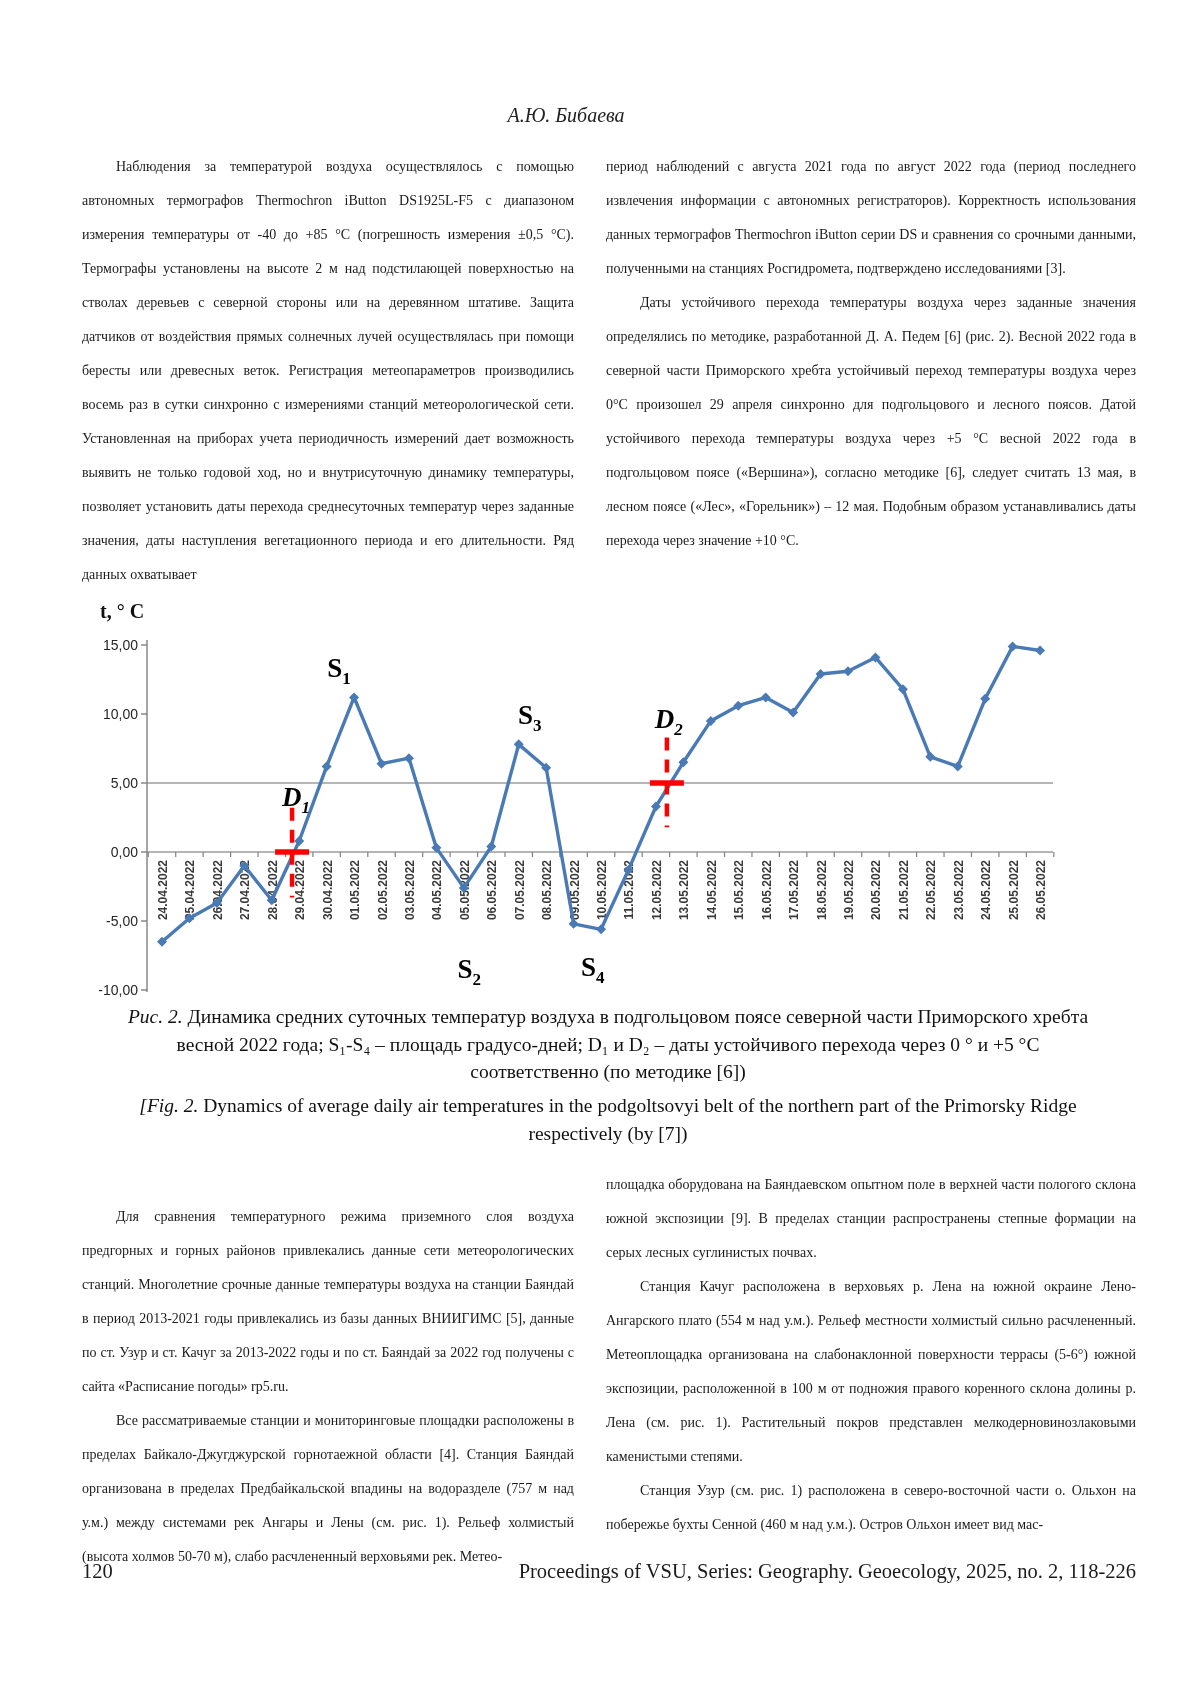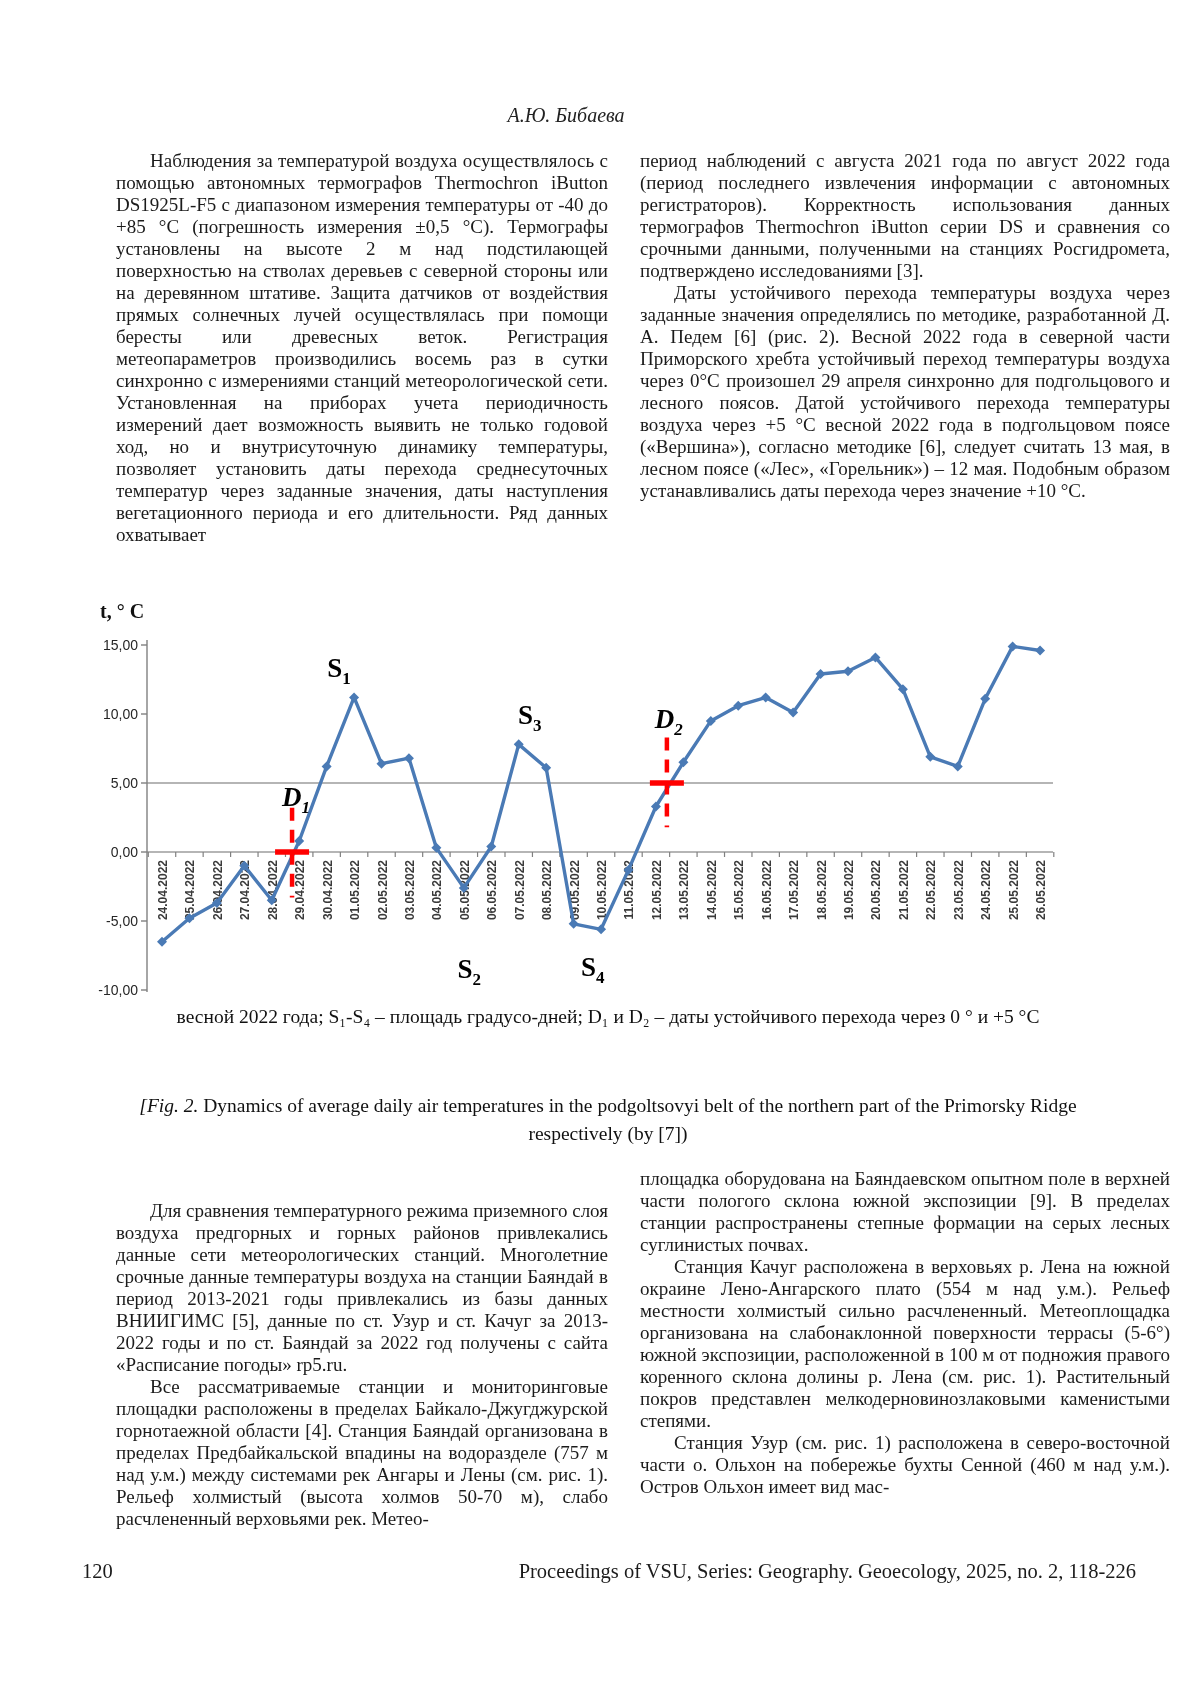--- a/index.html
+++ b/index.html
@@ -3,21 +3,21 @@
 <meta charset="utf-8">
 <style>
   html,body{margin:0;padding:0;}
   body{
     width:1200px;height:1698px;position:relative;background:#ffffff;
     font-family:"Liberation Serif", serif;color:#1b1b1b;overflow:hidden;
   }
   .abs{position:absolute;}
   #running-head{top:104px;left:0;width:1084px;text-align:center;
     font-style:italic;font-size:20px;color:#222;padding-left:24px;}
-  .col{text-align:justify;font-size:19px;line-height:22px;margin-left:34px;}
+  .col{text-align:justify;font-size:14px;line-height:34px;}
   .col p{margin:0;}
   .col p.indent{text-indent:34px;}
   #top-left-col{left:82px;top:150px;width:492px;}
   #top-right-col{left:606px;top:150px;width:530px;}
   #bottom-left-col{left:82px;top:1200px;width:492px;}
   #bottom-right-col{left:606px;top:1168px;width:530px;}
   #chart-wrap{left:0;top:580px;width:1200px;height:430px;}
   .caption{left:80px;width:1056px;text-align:center;font-size:19.5px;line-height:27.5px;color:#111;}
   #caption-ru{top:1003px;}
   #caption-en{top:1092px;}
@@ -165,21 +165,23 @@
       <text x="338.988" y="96.74000000000001" text-anchor="middle" fill="#000" font-family="&quot;Liberation Serif&quot;, serif" font-size="27px" font-weight="bold" font-style="normal"><tspan>S</tspan><tspan font-size="17px" dy="7">1</tspan></text>
       <text x="469.328" y="397.58" text-anchor="middle" fill="#000" font-family="&quot;Liberation Serif&quot;, serif" font-size="27px" font-weight="bold" font-style="normal"><tspan>S</tspan><tspan font-size="17px" dy="7">2</tspan></text>
       <text x="529.696" y="143.66" text-anchor="middle" fill="#000" font-family="&quot;Liberation Serif&quot;, serif" font-size="27px" font-weight="bold" font-style="normal"><tspan>S</tspan><tspan font-size="17px" dy="7">3</tspan></text>
       <text x="592.808" y="396.2" text-anchor="middle" fill="#000" font-family="&quot;Liberation Serif&quot;, serif" font-size="27px" font-weight="bold" font-style="normal"><tspan>S</tspan><tspan font-size="17px" dy="7">4</tspan></text>
       <text x="295.9072" y="226.46" text-anchor="middle" fill="#000" font-family="&quot;Liberation Serif&quot;, serif" font-size="27px" font-weight="bold" font-style="italic"><tspan>D</tspan><tspan font-size="17px" dy="7">1</tspan></text>
       <text x="668.8168000000001" y="147.8" text-anchor="middle" fill="#000" font-family="&quot;Liberation Serif&quot;, serif" font-size="27px" font-weight="bold" font-style="italic"><tspan>D</tspan><tspan font-size="17px" dy="7">2</tspan></text>
     </svg>
 </div>
 
 <div id="caption-ru" class="abs caption">
+  <div class="cap-line"><span class="cap-label">Рис. 2.</span> <span>Динамика средних суточных температур воздуха в подгольцовом поясе северной части Приморского хребта</span></div>
   <div class="cap-line">весной 2022 года; S₁-S₄ – площадь градусо-дней; D₁ и D₂ – даты устойчивого перехода через 0 ° и +5 °С</div>
+  <div class="cap-line">соответственно (по методике [6])</div>
 </div>
 
 <div id="caption-en" class="abs caption">
   <div class="cap-line"><span class="cap-label">[Fig. 2.</span> <span>Dynamics of average daily air temperatures in the podgoltsovyi belt of the northern part of the Primorsky Ridge</span></div>
   <div class="cap-line">respectively (by [7])</div>
 </div>
 
 <div id="bottom-left-col" class="abs col">
     <p class="indent">Для сравнения температурного режима приземного слоя воздуха предгорных и горных районов привлекались данные сети метеорологических станций. Многолетние срочные данные температуры воздуха на станции Баяндай в период 2013-2021 годы привлекались из базы данных ВНИИГИМС [5], данные по ст. Узур и ст. Качуг за 2013-2022 годы и по ст. Баяндай за 2022 год получены с сайта «Расписание погоды» rp5.ru.</p>
     <p class="indent">Все рассматриваемые станции и мониторинговые площадки расположены в пределах Байкало-Джугджурской горнотаежной области [4]. Станция Баяндай организована в пределах Предбайкальской впадины на водоразделе (757 м над у.м.) между системами рек Ангары и Лены (см. рис. 1). Рельеф холмистый (высота холмов 50-70 м), слабо расчлененный верховьями рек. Метео-</p>

